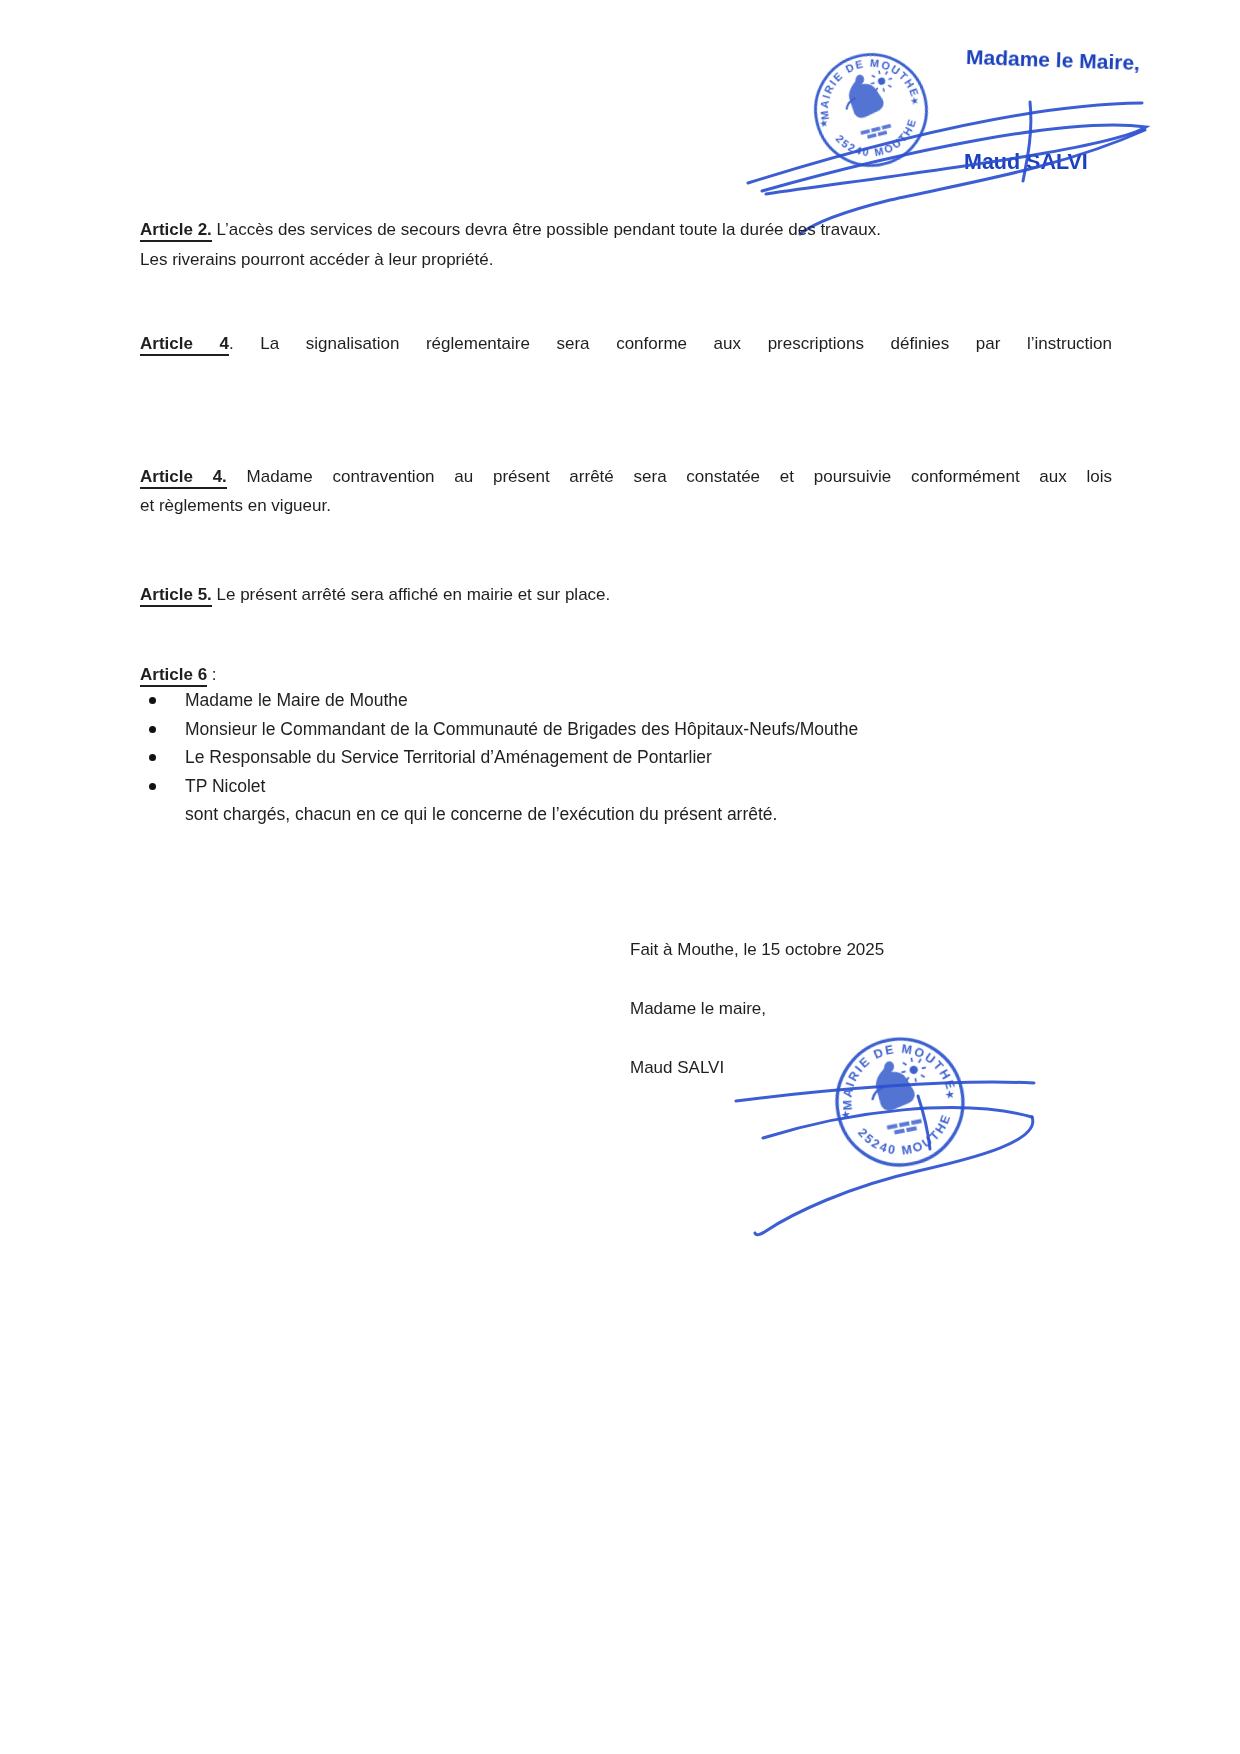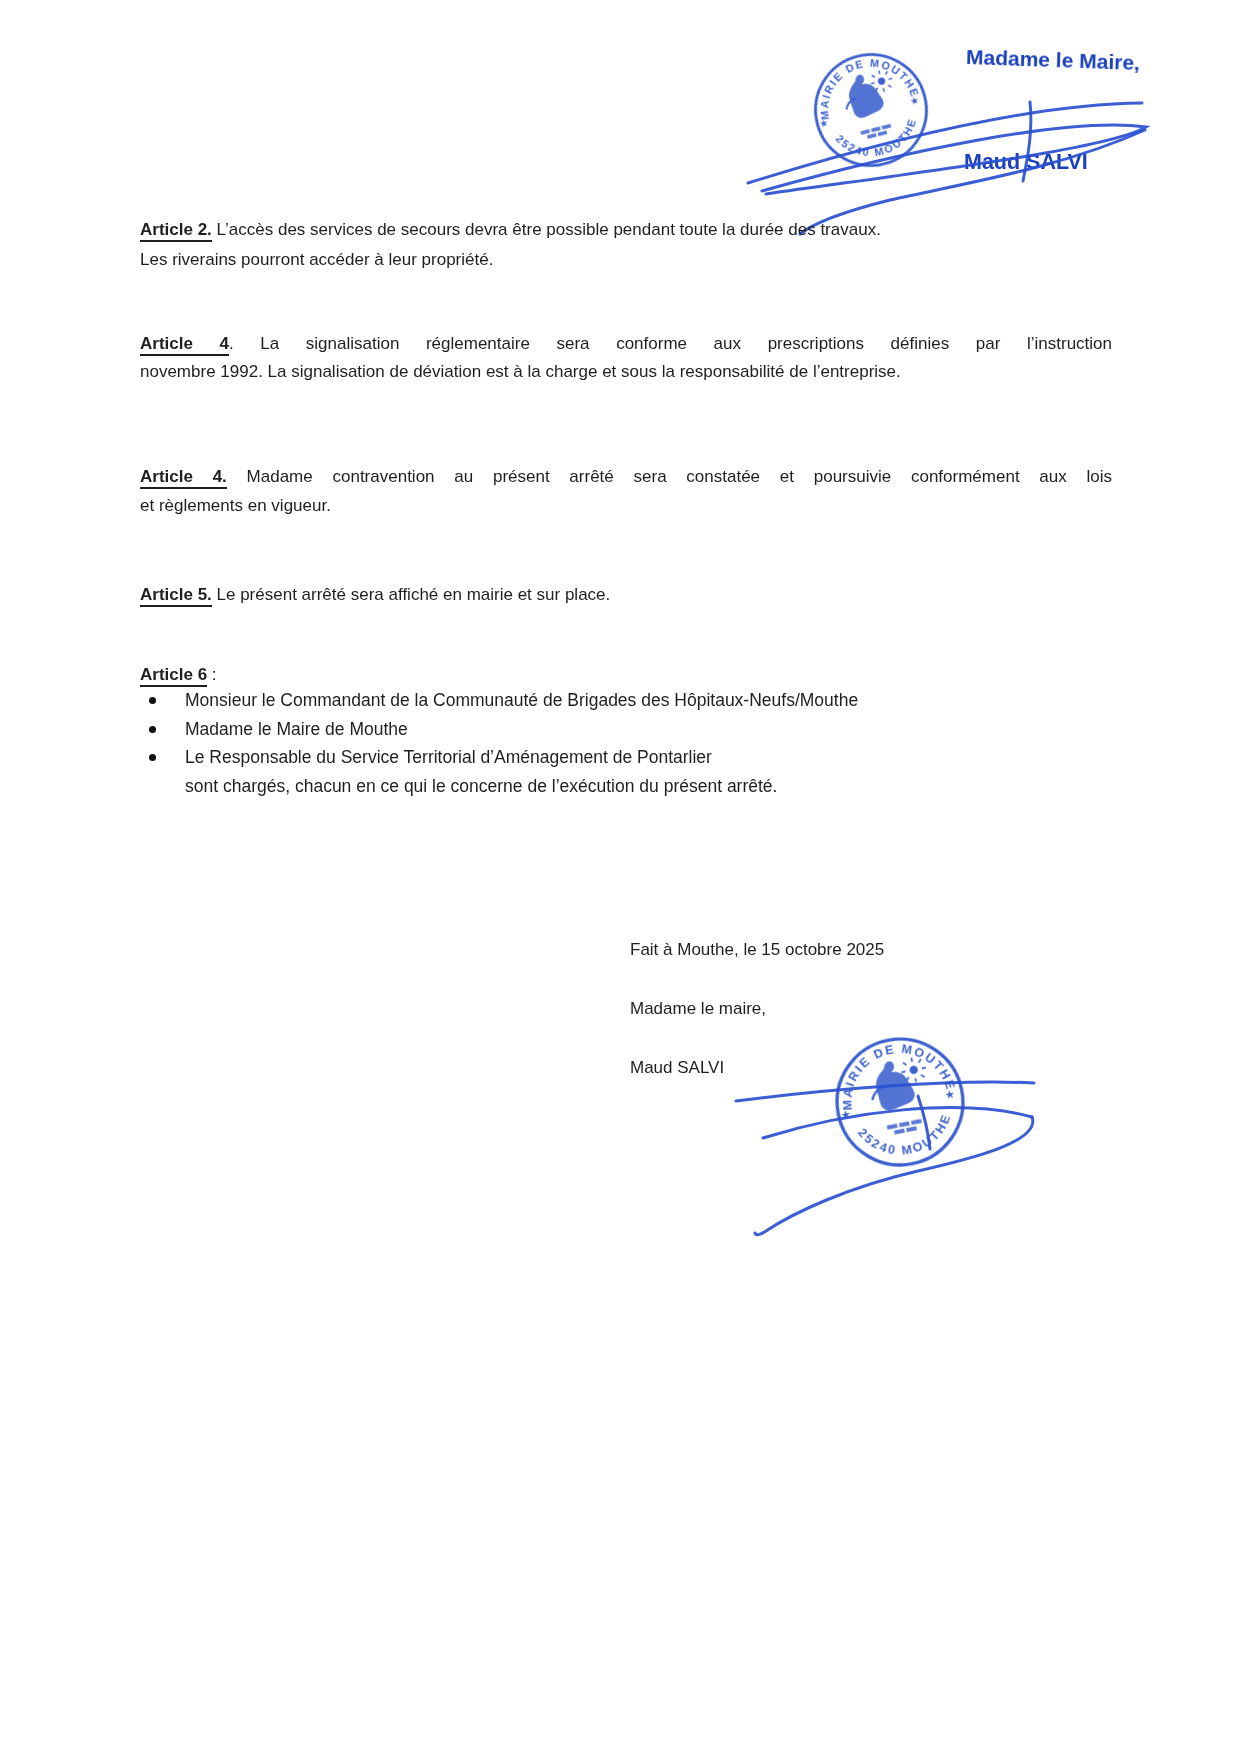--- a/index.html
+++ b/index.html
@@ -121,40 +121,40 @@
     <path d="M1145,130 C1060,168 970,182 890,200 C850,210 815,222 800,234"></path>
   </svg>
 
   <div class="art" style="top:215px;line-height:30px">
     <div class="line nowrap"><span class="lbl">Article 2.</span><span> L’accès des services de secours devra être possible pendant toute la durée des travaux.</span></div>
     <div class="line nowrap">Les riverains pourront accéder à leur propriété.</div>
   </div>
 
   <div class="art" style="top:330px;line-height:27.5px">
     <div class="line jl"><span class="lbl">Article 4</span><span>. La signalisation réglementaire sera conforme aux prescriptions définies par l’instruction</span></div>
-    <div class="line nowrap">novembre 1992. La signalisation de déviation est à la charge et sous la responsabilité de l’entreprise.</div>
   </div>
 
   <div class="art" style="top:462px;line-height:29px">
     <div class="line jl"><span class="lbl">Article 4.</span><span> Madame contravention au présent arrêté sera constatée et poursuivie conformément aux lois</span></div>
     <div class="line nowrap">et règlements en vigueur.</div>
   </div>
 
   <div class="art" style="top:580px">
     <div class="line nowrap"><span class="lbl">Article 5.</span><span> Le présent arrêté sera affiché en mairie et sur place.</span></div>
   </div>
 
   <div class="art" style="top:660px">
     <div class="line nowrap"><span class="lbl">Article 6</span><span> :</span></div>
   </div>
 
   <div class="bullets" style="top:686px">
+    <div class="bullet-row"><span class="dot"></span><span>Madame le Maire de Mouthe</span></div>
     <div class="bullet-row"><span class="dot"></span><span>Monsieur le Commandant de la Communauté de Brigades des Hôpitaux-Neufs/Mouthe</span></div>
-    <div class="bullet-row"><span class="dot"></span><span>Madame le Maire de Mouthe</span></div>
     <div class="bullet-row"><span class="dot"></span><span>Le Responsable du Service Territorial d’Aménagement de Pontarlier</span></div>
+    <div class="bullet-row"><span class="dot"></span><span>TP Nicolet</span></div>
     <div class="bullet-row">sont chargés, chacun en ce qui le concerne de l’exécution du présent arrêté.</div>
   </div>
 
   <div class="close-line" style="top:938px">Fait à Mouthe, le 15 octobre 2025</div>
   <div class="close-line" style="top:997px">Madame le maire,</div>
   <div class="close-line" style="top:1056px">Maud SALVI</div>
 
   <div class="stamp stamp2">
     <svg viewBox="0 0 130 130">
       <defs>

